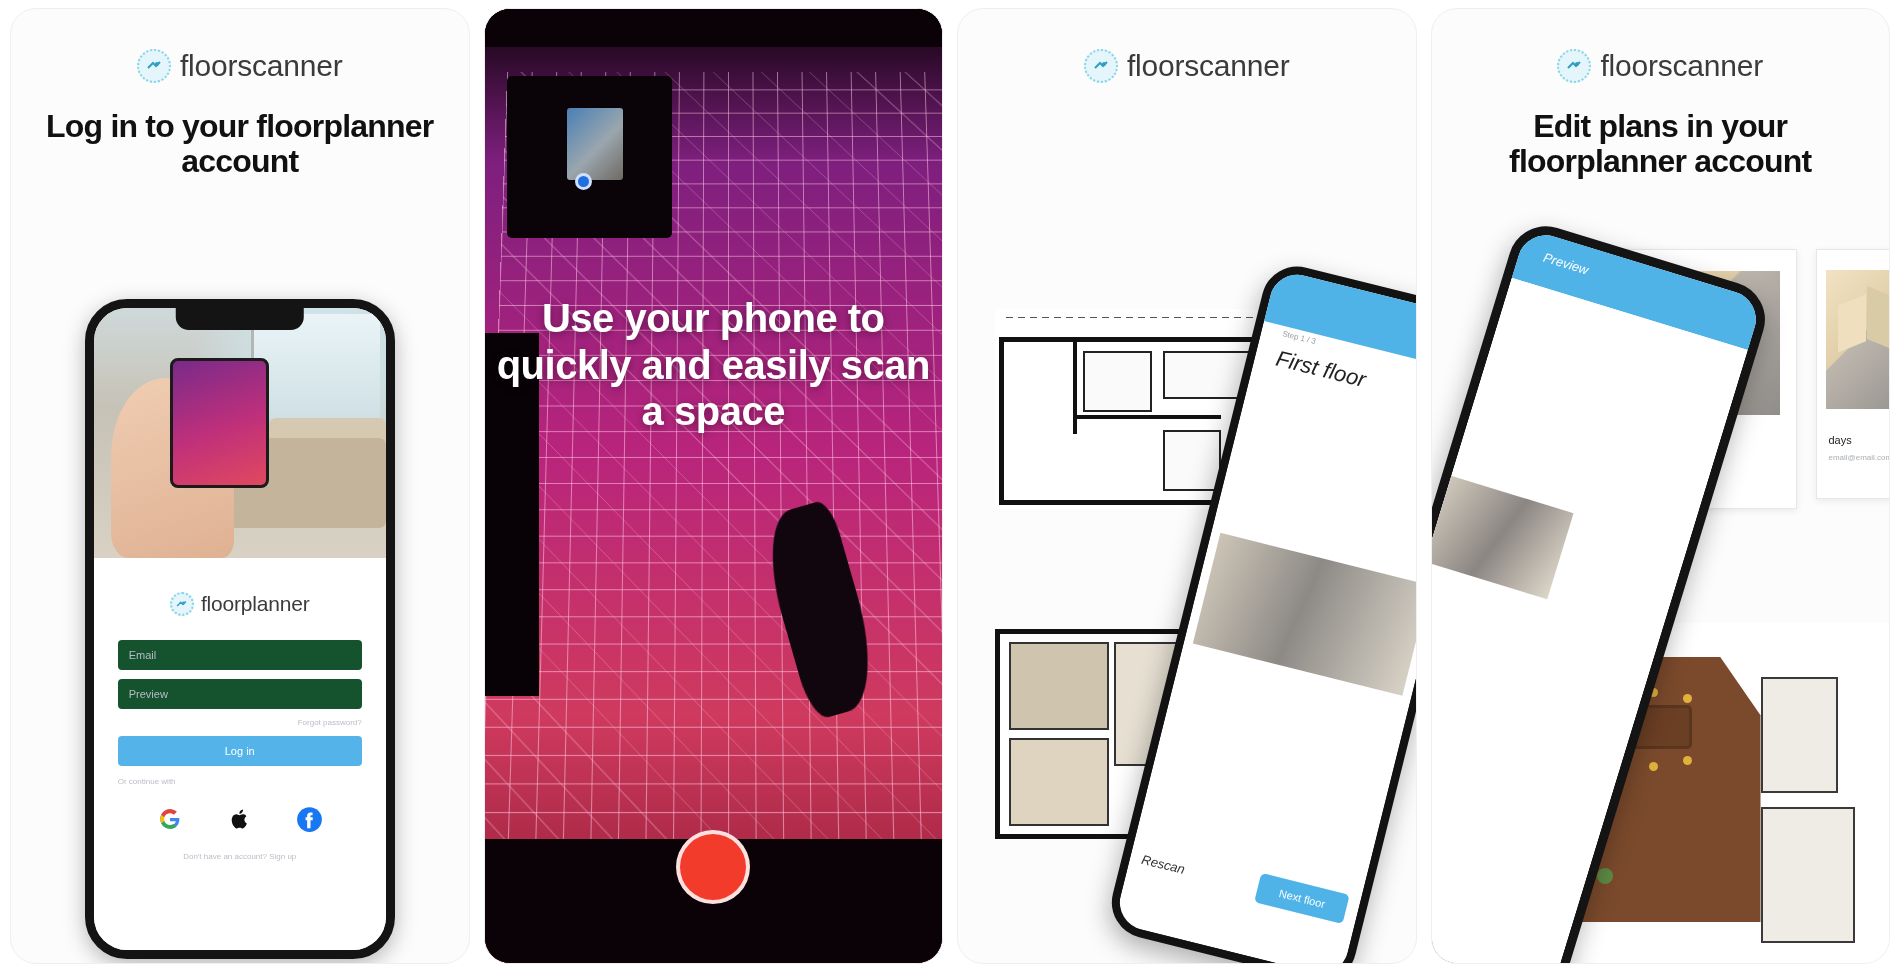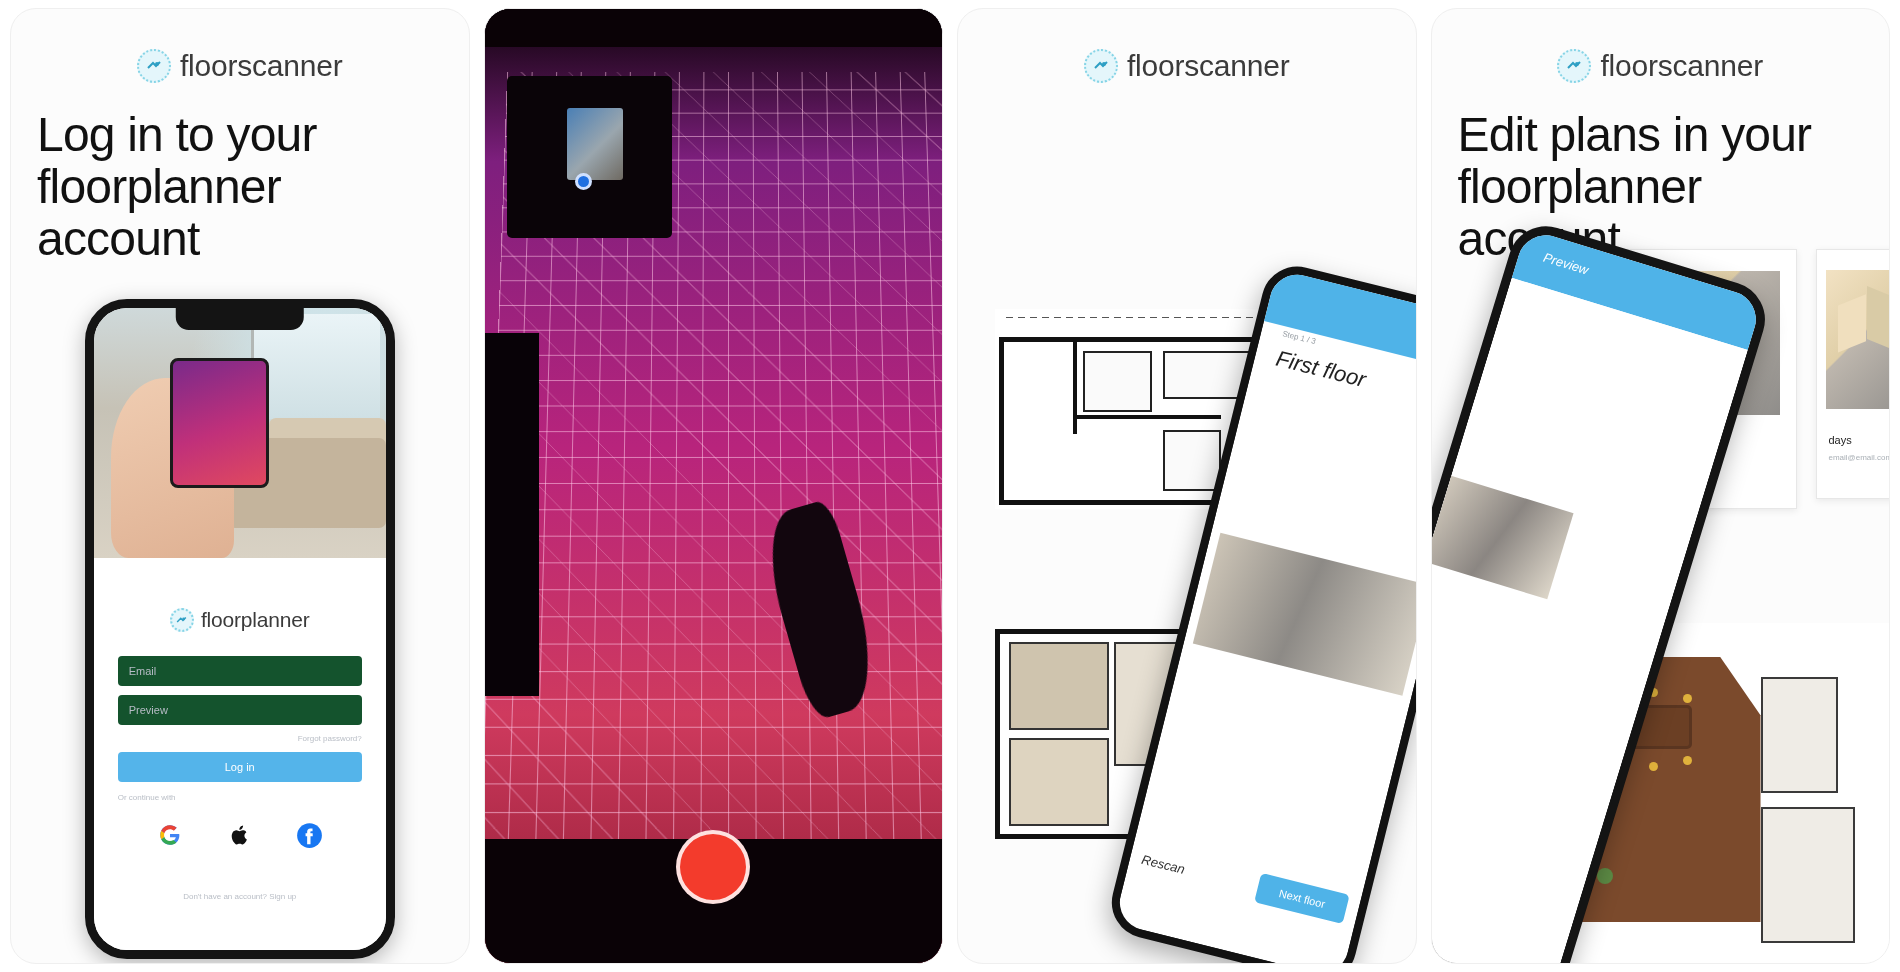--- a/index.html
+++ b/index.html
@@ -32,23 +32,24 @@
   .brand-mark {
     width: 34px; height: 34px; border-radius: 50%;
     border: 2px dotted #86d4e6;
     background: #e4f6fb;
     display: flex; align-items: center; justify-content: center;
   }
   .brand-mark svg { display:block; }
   .brand-name { font-size: 30px; color: #3b3b3b; letter-spacing: -0.2px; }
   .headline {
     margin-top: 26px;
-    font-size: 48px;
+    text-align: center;
+    font-size: 32px;
     line-height: 1.08;
-    font-weight: normal;
+    font-weight: bold;
     color: #111111;
     letter-spacing: -0.8px;
     padding: 0 26px;
   }
   
   .phone {
     position: absolute;
     background: #111;
     border-radius: 42px;
     border: 9px solid #141414;
@@ -93,38 +94,38 @@
     background: linear-gradient(160deg,#f0cdb2,#dfb193);
     border-radius: 44% 30% 10% 14%;
   }
   .hero-phone {
     position:absolute; top:20%; left:26%; width:34%; height:52%;
     background: linear-gradient(160deg,#7a2a8a,#c0307a 55%,#e0495f);
     border: 3px solid #1b1b1b; border-radius: 8px;
   }
   .login-body { padding: 20px 24px 0; background:#fff; height: calc(100% - 250px); }
   .login-brand {
-    display:flex; align-items:flex-end; justify-content:center; gap:7px; margin: 30px 0 24px;
+    display:flex; align-items:flex-end; justify-content:center; gap:7px; margin: 14px 0 24px;
   }
   .login-brand .brand-mark { width:24px; height:24px; border-width:2px; }
   .login-brand .brand-name { font-size: 21px; }
   .field {
     background:#14532d; border-radius: 4px; height: 30px;
     display:flex; align-items:center; padding: 0 11px;
     font-size: 11px; color:#b7bcc6; margin-bottom: 9px;
   }
   .forgot { text-align:right; font-size: 8px; color:#b9bec6; margin: 2px 0 9px; }
   .login-btn {
     background:#54b4ea; color:#fff; border:none; border-radius: 4px;
     height: 30px; width:100%; font-size: 11px; cursor:pointer;
   }
   .or-text { text-align:left; font-size:8px; color:#b9bec6; margin: 11px 0 16px; }
   .socials { display:flex; justify-content: space-around; align-items:center; padding: 0 18px; }
   .social-btn { width: 34px; height:34px; display:flex; align-items:center; justify-content:center; cursor:pointer; }
-  .signup-text { text-align:center; font-size:8px; color:#b9bec6; margin-top: 40px; }
+  .signup-text { text-align:center; font-size:8px; color:#b9bec6; margin-top: 16px; }
 
   
   .card-scan { background:#000; }
   .phone-scan {
     inset: 0; position:absolute;
     border-radius: 26px; border: 0; background:#000;
   }
   .scan-mesh {
     position:absolute; inset:0;
     background:
@@ -353,20 +354,21 @@
       <div class="scan-dark-t"></div>
       <div class="scan-dark-l"></div>
       <div class="scan-dark-b"></div>
       <div class="scan-blob"></div>
 
       <div class="minimap">
         <div class="minimap-thumb"></div>
         <div class="minimap-dot"></div>
       </div>
 
+      <div class="scan-caption">Use your phone to quickly and easily scan a space</div>
       <div class="record-btn"></div>
     </div>
   </div>
 
   <div class="screenshot-card">
     <div class="brand-row">
       <span class="brand-mark">
         <svg width="18" height="18" viewBox="0 0 18 18">
             <path d="M3 11 L8 6 L11 9 L15 5" stroke="#2e9fc4" stroke-width="2" fill="none"></path>
             <circle cx="12" cy="7" r="2" fill="#2e9fc4"></circle>

